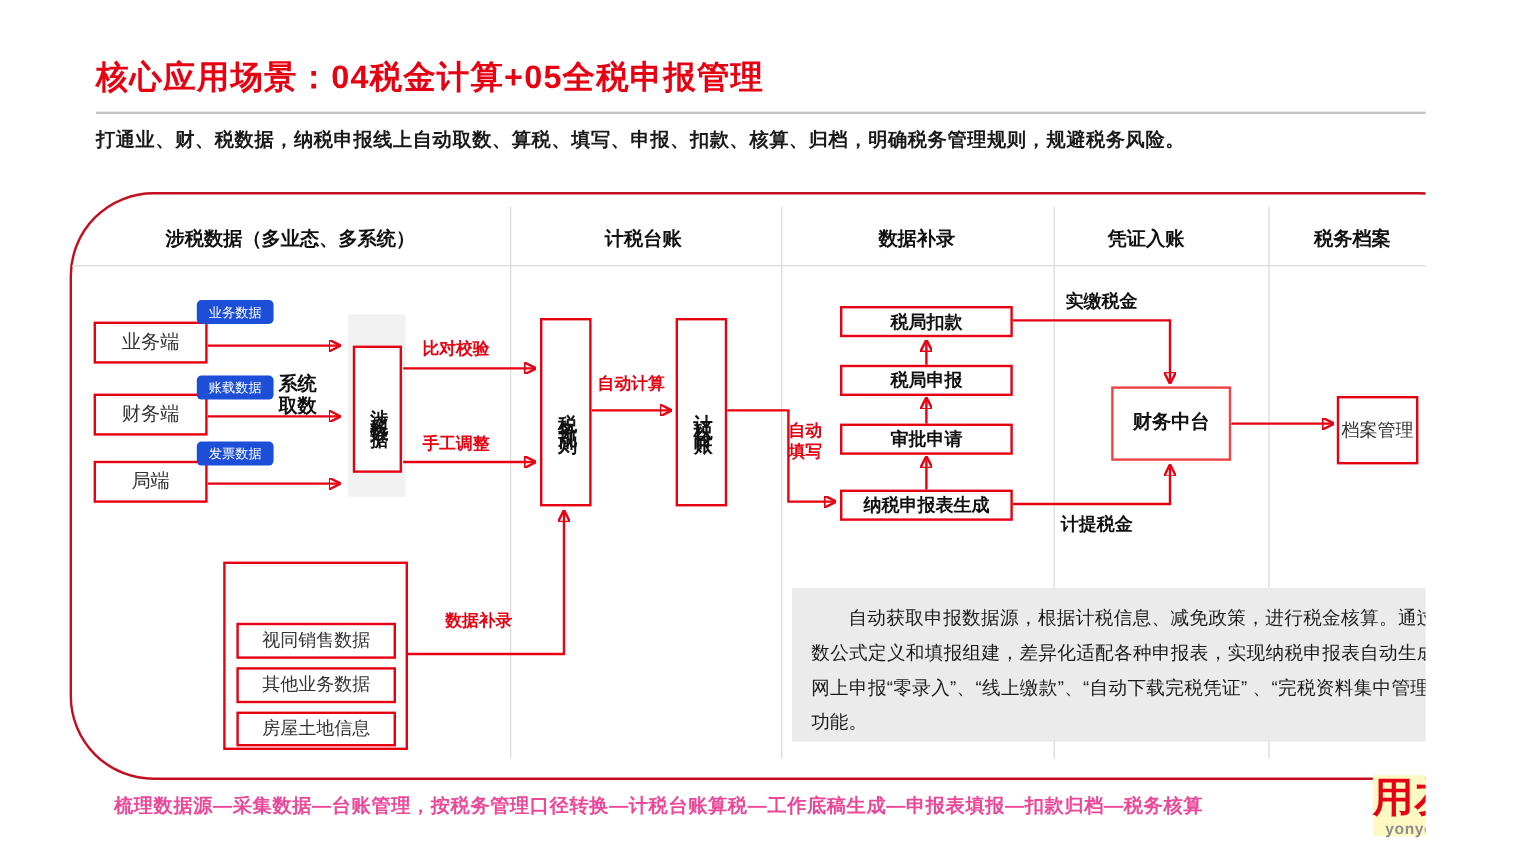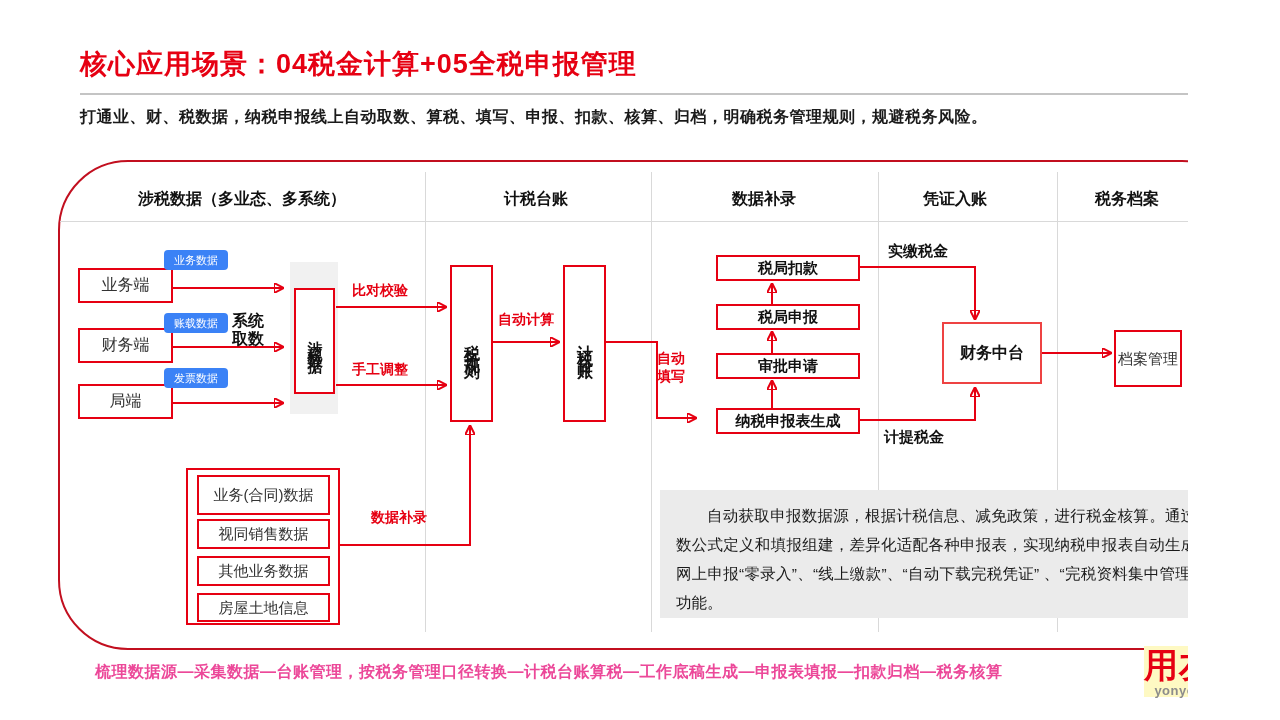--- a/index.html
+++ b/index.html
@@ -19,23 +19,23 @@
     border:2px solid #c20f1f; border-radius:70px; background:transparent;
   }
   .divider { width:1px; top:172px; height:460px; background:#d9d9d9; z-index:1; }
   .header-rule { left:60px; top:221px; width:1134px; height:1px; background:#d9d9d9; z-index:1; }
   .col-header { top:189px; transform:translateX(-50%); font-size:16px; font-weight:bold; color:#111; white-space:nowrap; z-index:2; }
 
   .box {
     border:2px solid #e60012; background:#fff; color:#333;
     display:flex; align-items:center; justify-content:center; text-align:center; z-index:4;
   }
-  .bold { font-weight:bold; color:#111;margin-left:16px; }
+  .bold { font-weight:bold; color:#111; }
   .tag {
-    background:#3b82f6; color:#fff; font-size:11px; border-radius:4px;
+    background:#1d4ed8; color:#fff; font-size:11px; border-radius:4px;
     display:flex; align-items:center; justify-content:center; z-index:5; width:64px; height:20px;
   }
   .strip { left:290px; top:262px; width:48px; height:152px; background:#f1f1f1; z-index:1; }
   .vnode { flex-direction:row; }
   .vtext { writing-mode:vertical-rl; text-orientation:upright; letter-spacing:6px; font-weight:bold; color:#111; }
 
   .rlabel { color:#e60012; font-size:14px; font-weight:bold; z-index:5; white-space:nowrap; }
   .klabel { color:#111; font-size:15px; font-weight:bold; z-index:5; white-space:nowrap; }
   .wrap2 { white-space:normal; width:34px; word-break:break-all; line-height:18px; }
 
@@ -134,21 +134,20 @@
   <div class="abs box bold" style="left:700px;top:353px;width:144px;height:26px;font-size:15px">审批申请</div>
   <div class="abs box bold" style="left:700px;top:408px;width:144px;height:26px;font-size:15px">纳税申报表生成</div>
 
   <div class="abs klabel" style="left:888px;top:242px">实缴税金</div>
   <div class="abs klabel" style="left:884px;top:428px">计提税金</div>
 
   <div class="abs box bold" style="left:926px;top:322px;width:100px;height:62px;font-size:16px;line-height:26px;border-color:#ee4343">财务中台</div>
   <div class="abs box" style="left:1114px;top:330px;width:68px;height:57px;font-size:15px;line-height:24px">档案管理</div>
 
   <div class="abs supp-outer"></div>
-  <div class="abs box supp-item" style="top:475px;height:40px">业务(合同)数据</div>
   <div class="abs box supp-item" style="top:519px;height:30px">视同销售数据</div>
   <div class="abs box supp-item" style="top:556px;height:30px">其他业务数据</div>
   <div class="abs box supp-item" style="top:593px;height:29px">房屋土地信息</div>
   <div class="abs rlabel" style="left:371px;top:509px">数据补录</div>
 
   <div class="abs panel">
     <div class="panel-text">自动获取申报数据源，根据计税信息、减免政策，进行税金核算。通过取数公式定义和填报组建，差异化适配各种申报表，实现纳税申报表自动生成、网上申报“零录入”、“线上缴款”、“自动下载完税凭证” 、“完税资料集中管理”等功能。</div>
   </div>
 
   <div class="abs footer">梳理数据源—采集数据—台账管理，按税务管理口径转换—计税台账算税—工作底稿生成—申报表填报—扣款归档—税务核算</div>

